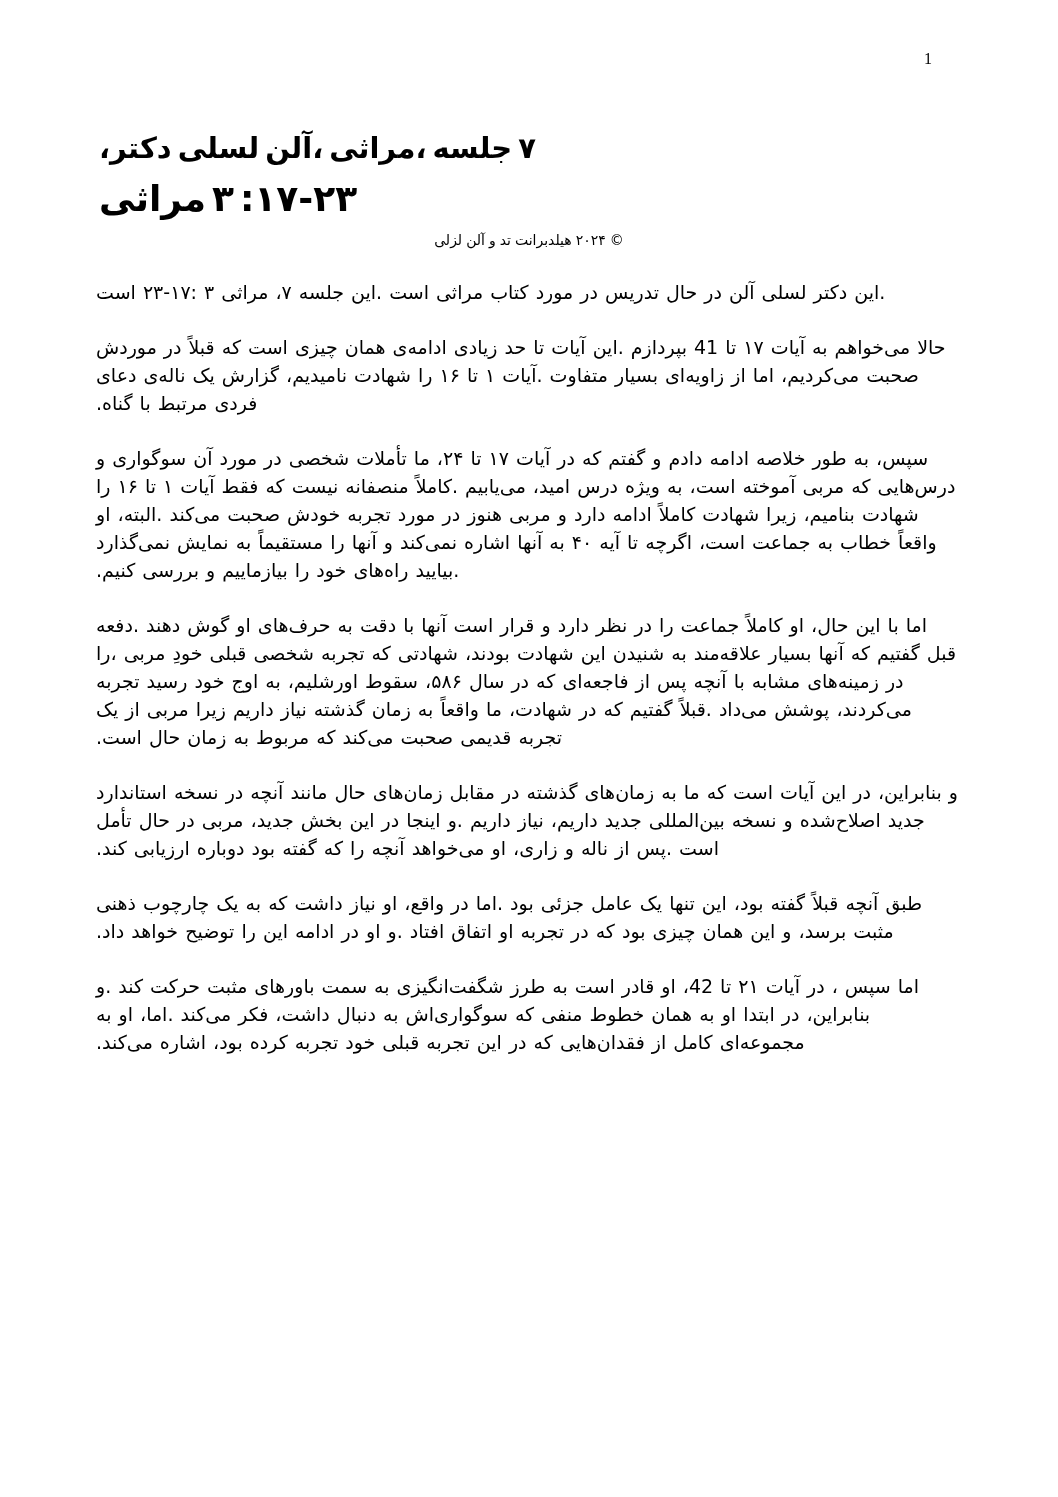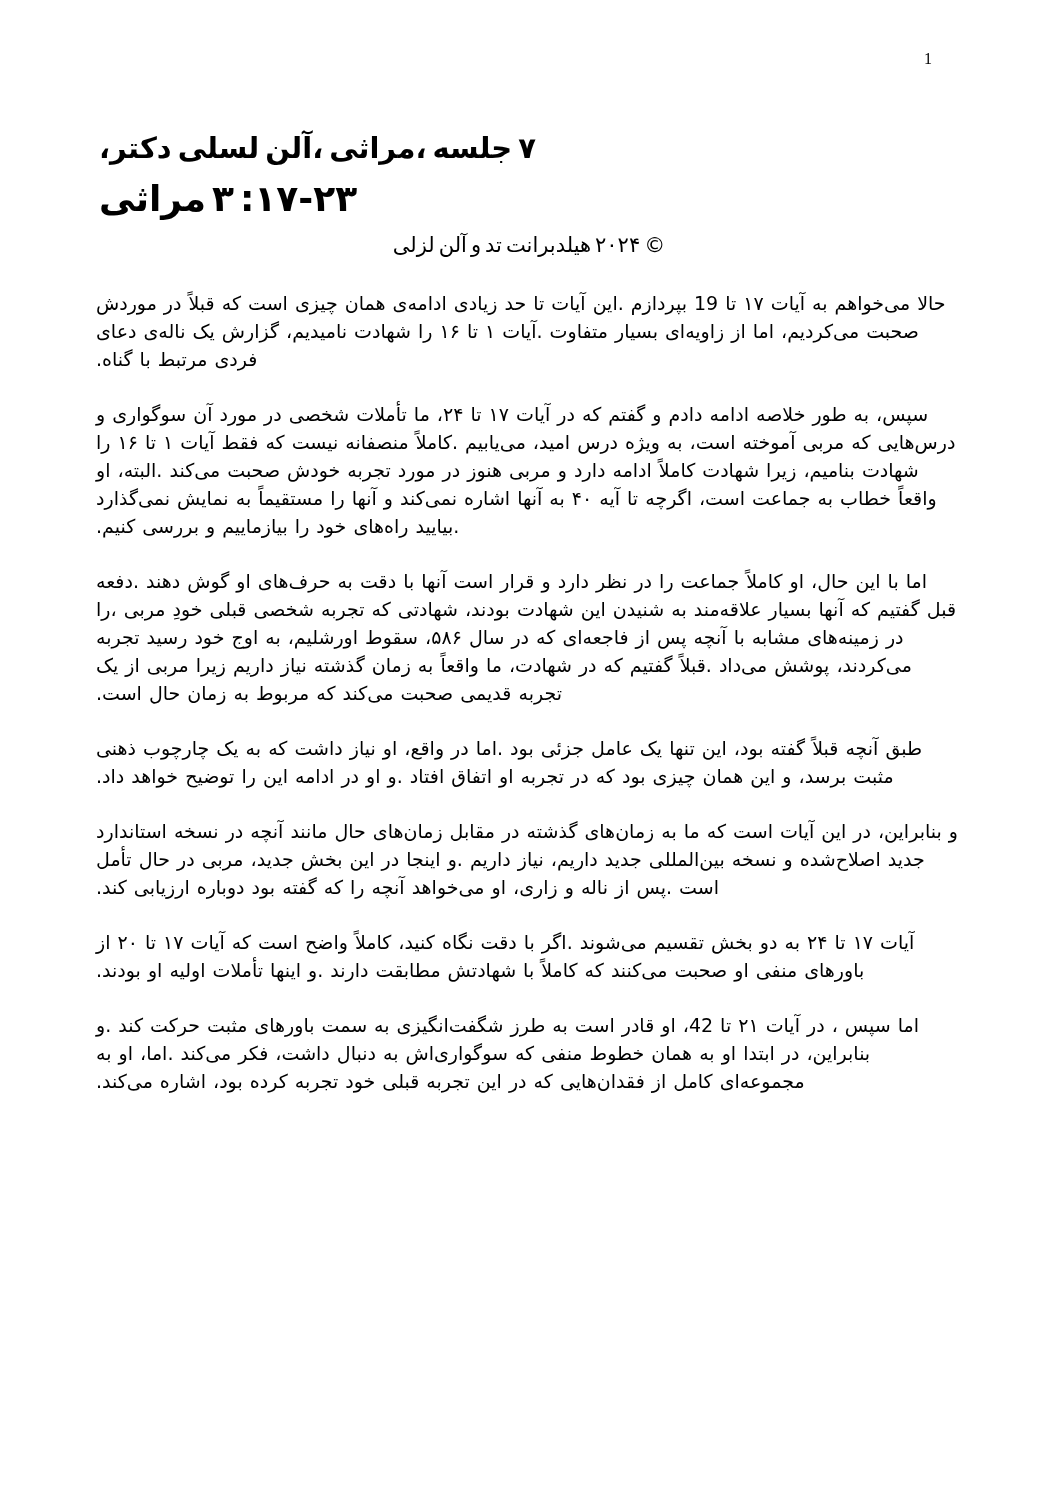--- a/index.html
+++ b/index.html
@@ -35,21 +35,21 @@
     direction: ltr;            
     text-align: left;
     font-weight: bold;
     line-height: 1.55;
   }
   .title-line.l1 { font-size: 29px; }
   .title-line.l2 { font-size: 36px; }
   .byline {
     direction: ltr;
     text-align: center;
-    font-size: 21px;
+    font-size: 14px;
     line-height: 1.6;
     margin-top: 2px;
   }
   .tok {
     display: inline-block;
     unicode-bidi: isolate;
     margin: 0 3px;
   }
   .byline .tok { margin: 0 2px; }
   .transcript {
@@ -71,22 +71,22 @@
 
   <div class="page-number">1</div>
 
   <header class="doc-header">
     <div class="title-line l1"><span class="tok" dir="ltr">،دکتر</span><span class="tok" dir="ltr">لسلی</span><span class="tok" dir="ltr">آلن،</span><span class="tok" dir="ltr">مراثی،</span><span class="tok" dir="ltr">جلسه</span><span class="tok" dir="ltr">۷</span></div>
     <div class="title-line l2"><span class="tok" dir="ltr">مراثی</span><span class="tok" dir="ltr">۳</span><span class="tok" dir="ltr">:۱۷-۲۳</span></div>
     <div class="byline"><span class="tok" dir="ltr">لزلی</span><span class="tok" dir="ltr">آلن</span><span class="tok" dir="ltr">و</span><span class="tok" dir="ltr">تد</span><span class="tok" dir="ltr">هیلدبرانت</span><span class="tok" dir="ltr">۲۰۲۴</span><span class="tok" dir="ltr">©</span></div>
   </header>
 
   <main class="transcript">
-      <p>حالا می‌خواهم به آیات ۱۷ تا 19 بپردازم .این آیات تا حد زیادی ادامه‌ی همان چیزی است که قبلاً در موردش صحبت می‌کردیم، اما از زاویه‌ای بسیار متفاوت .آیات ۱ تا ۱۶ را شهادت نامیدیم، گزارش یک ناله‌ی دعای فردی مرتبط با گناه.</p>
+      <p>.این دکتر لسلی آلن در حال تدریس در مورد کتاب مراثی است .این جلسه ۷، مراثی ۳ :۱۷-۲۳ است</p>
+      <p>حالا می‌خواهم به آیات ۱۷ تا 41 بپردازم .این آیات تا حد زیادی ادامه‌ی همان چیزی است که قبلاً در موردش صحبت می‌کردیم، اما از زاویه‌ای بسیار متفاوت .آیات ۱ تا ۱۶ را شهادت نامیدیم، گزارش یک ناله‌ی دعای فردی مرتبط با گناه.</p>
       <p>سپس، به طور خلاصه ادامه دادم و گفتم که در آیات ۱۷ تا ۲۴، ما تأملات شخصی در مورد آن سوگواری و درس‌هایی که مربی آموخته است، به ویژه درس امید، می‌یابیم .کاملاً منصفانه نیست که فقط آیات ۱ تا ۱۶ را شهادت بنامیم، زیرا شهادت کاملاً ادامه دارد و مربی هنوز در مورد تجربه خودش صحبت می‌کند .البته، او واقعاً خطاب به جماعت است، اگرچه تا آیه ۴۰ به آنها اشاره نمی‌کند و آنها را مستقیماً به نمایش نمی‌گذارد .بیایید راه‌های خود را بیازماییم و بررسی کنیم.</p>
       <p>اما با این حال، او کاملاً جماعت را در نظر دارد و قرار است آنها با دقت به حرف‌های او گوش دهند .دفعه قبل گفتیم که آنها بسیار علاقه‌مند به شنیدن این شهادت بودند، شهادتی که تجربه شخصی قبلی خودِ مربی ،را در زمینه‌های مشابه با آنچه پس از فاجعه‌ای که در سال ۵۸۶، سقوط اورشلیم، به اوج خود رسید تجربه می‌کردند، پوشش می‌داد .قبلاً گفتیم که در شهادت، ما واقعاً به زمان گذشته نیاز داریم زیرا مربی از یک تجربه قدیمی صحبت می‌کند که مربوط به زمان حال است.</p>
+      <p>و بنابراین، در این آیات است که ما به زمان‌های گذشته در مقابل زمان‌های حال مانند آنچه در نسخه استاندارد جدید اصلاح‌شده و نسخه بین‌المللی جدید داریم، نیاز داریم .و اینجا در این بخش جدید، مربی در حال تأمل است .پس از ناله و زاری، او می‌خواهد آنچه را که گفته بود دوباره ارزیابی کند.</p>
       <p>طبق آنچه قبلاً گفته بود، این تنها یک عامل جزئی بود .اما در واقع، او نیاز داشت که به یک چارچوب ذهنی مثبت برسد، و این همان چیزی بود که در تجربه او اتفاق افتاد .و او در ادامه این را توضیح خواهد داد.</p>
-      <p>و بنابراین، در این آیات است که ما به زمان‌های گذشته در مقابل زمان‌های حال مانند آنچه در نسخه استاندارد جدید اصلاح‌شده و نسخه بین‌المللی جدید داریم، نیاز داریم .و اینجا در این بخش جدید، مربی در حال تأمل است .پس از ناله و زاری، او می‌خواهد آنچه را که گفته بود دوباره ارزیابی کند.</p>
-      <p>آیات ۱۷ تا ۲۴ به دو بخش تقسیم می‌شوند .اگر با دقت نگاه کنید، کاملاً واضح است که آیات ۱۷ تا ۲۰ از باورهای منفی او صحبت می‌کنند که کاملاً با شهادتش مطابقت دارند .و اینها تأملات اولیه او بودند.</p>
       <p>اما سپس ، در آیات ۲۱ تا 42، او قادر است به طرز شگفت‌انگیزی به سمت باورهای مثبت حرکت کند .و بنابراین، در ابتدا او به همان خطوط منفی که سوگواری‌اش به دنبال داشت، فکر می‌کند .اما، او به مجموعه‌ای کامل از فقدان‌هایی که در این تجربه قبلی خود تجربه کرده بود، اشاره می‌کند.</p>
     </main>
 
 </div>
 
 </body></html>

